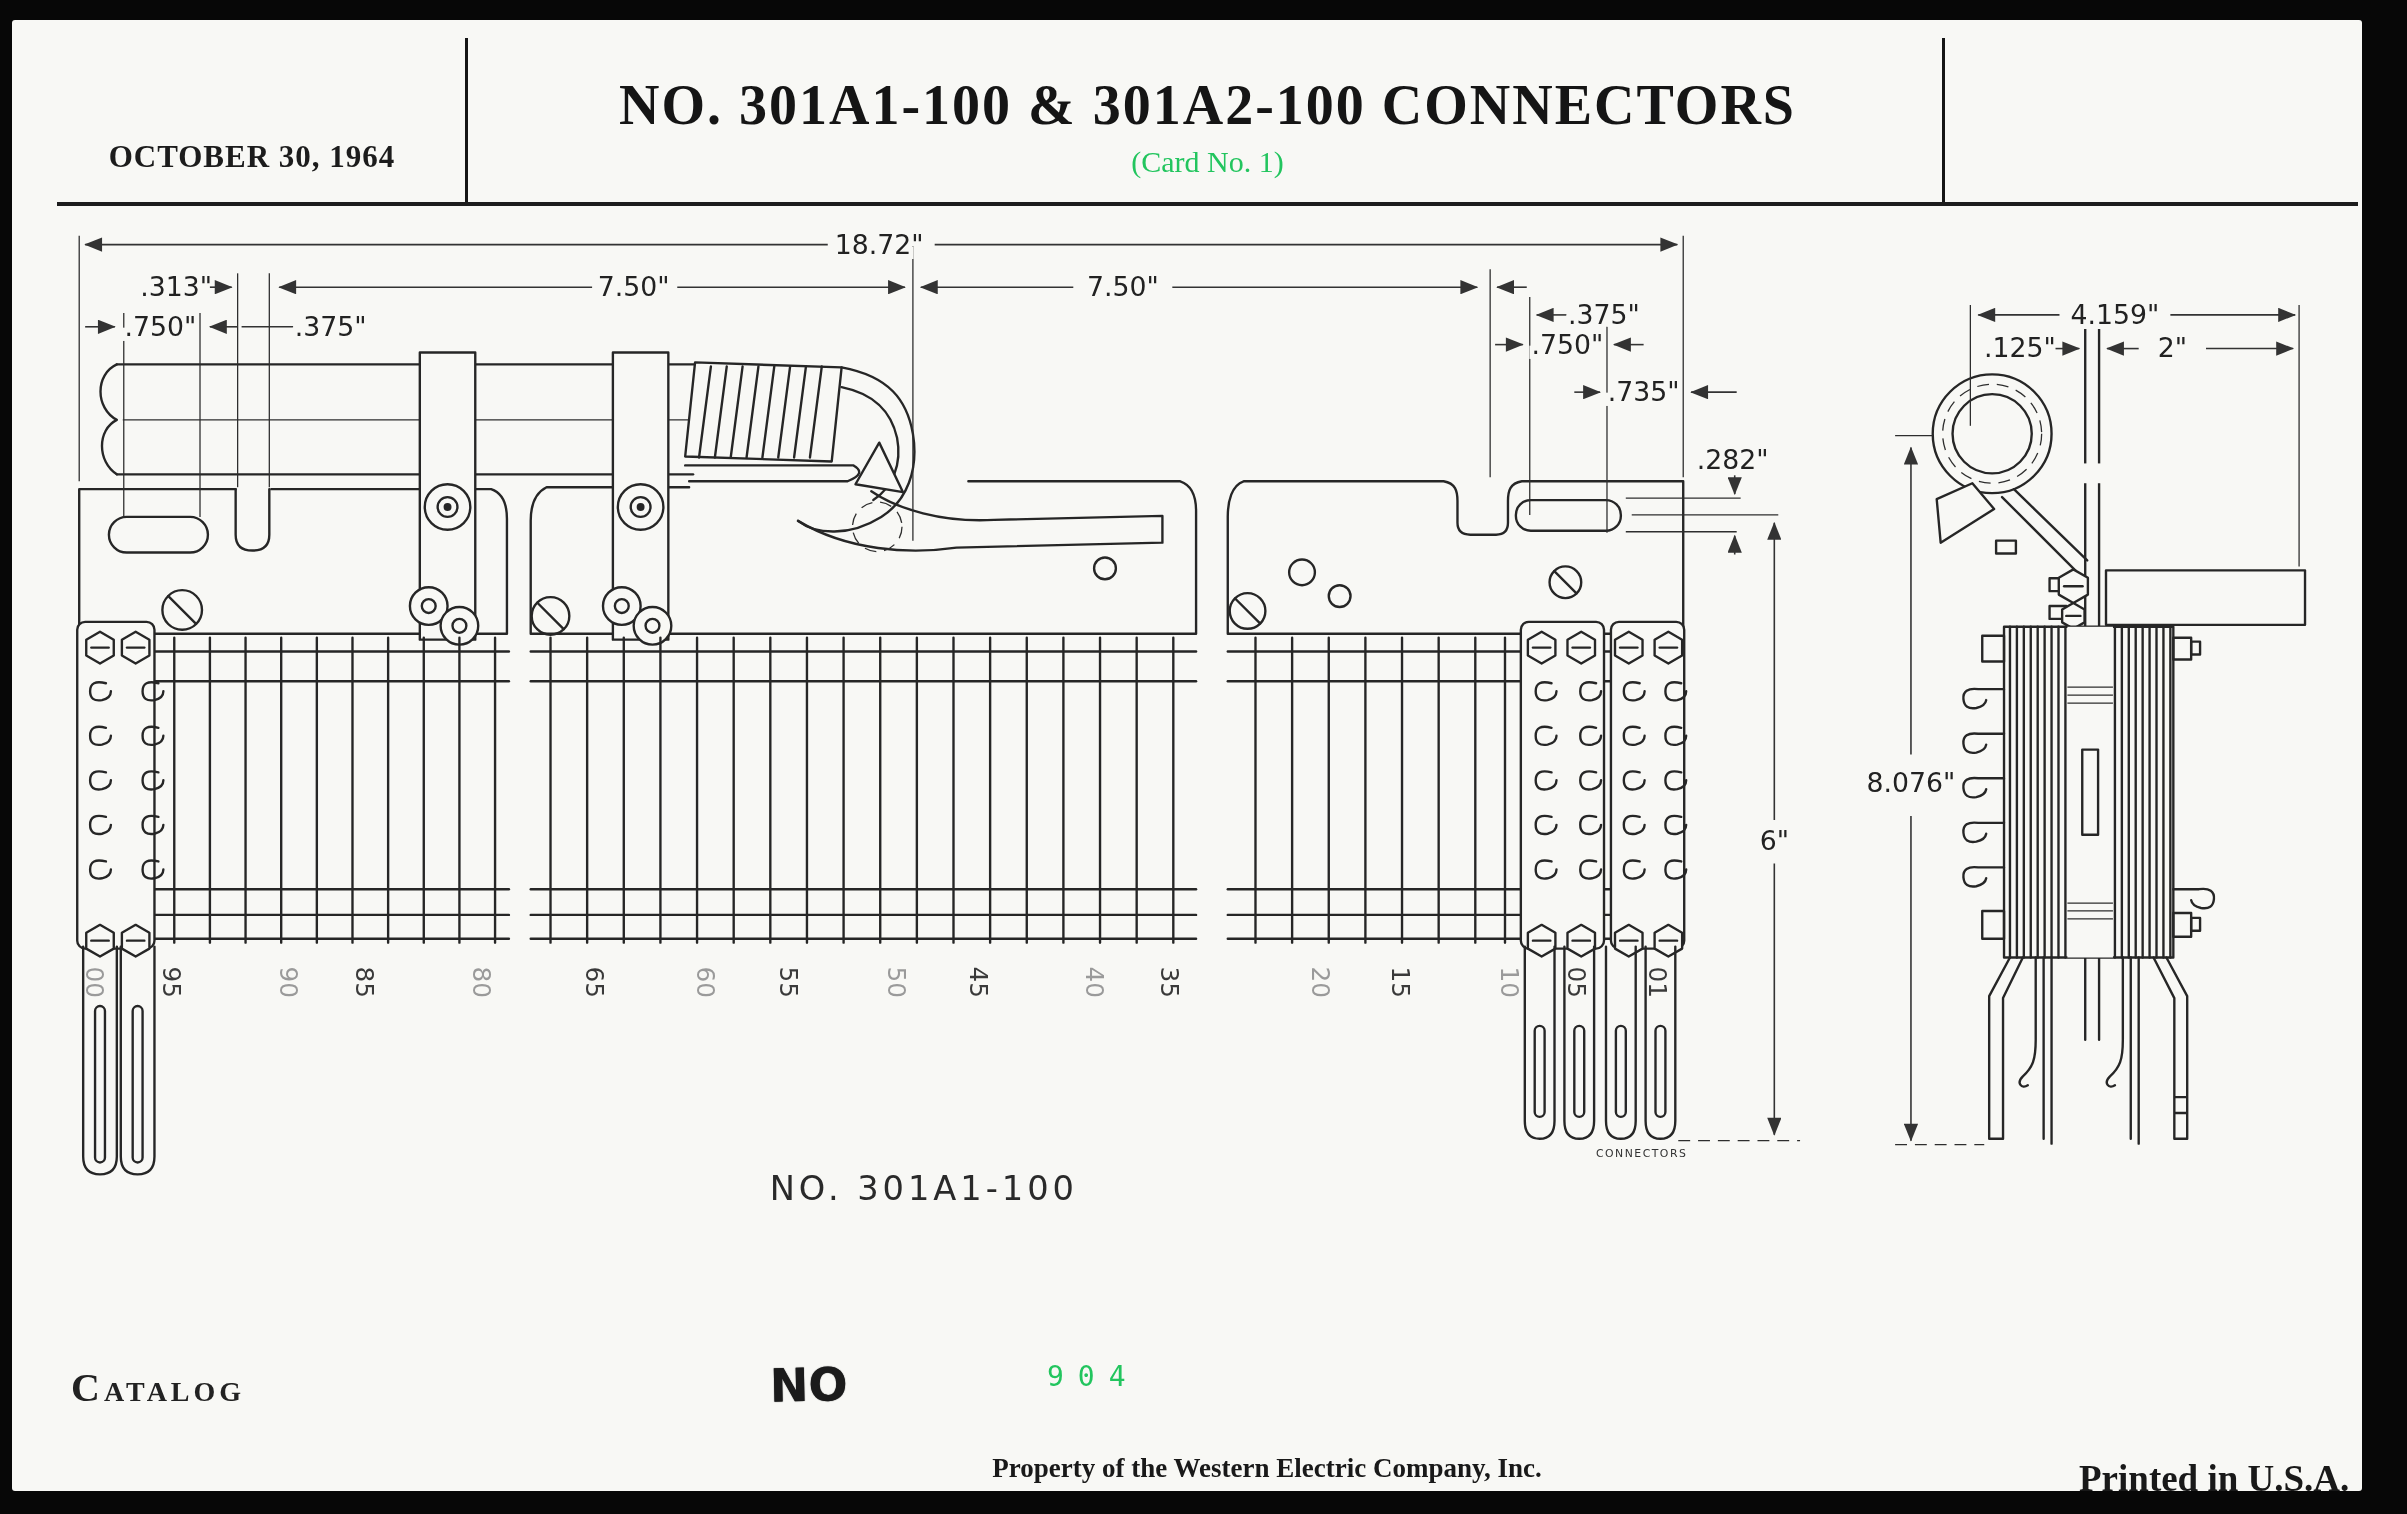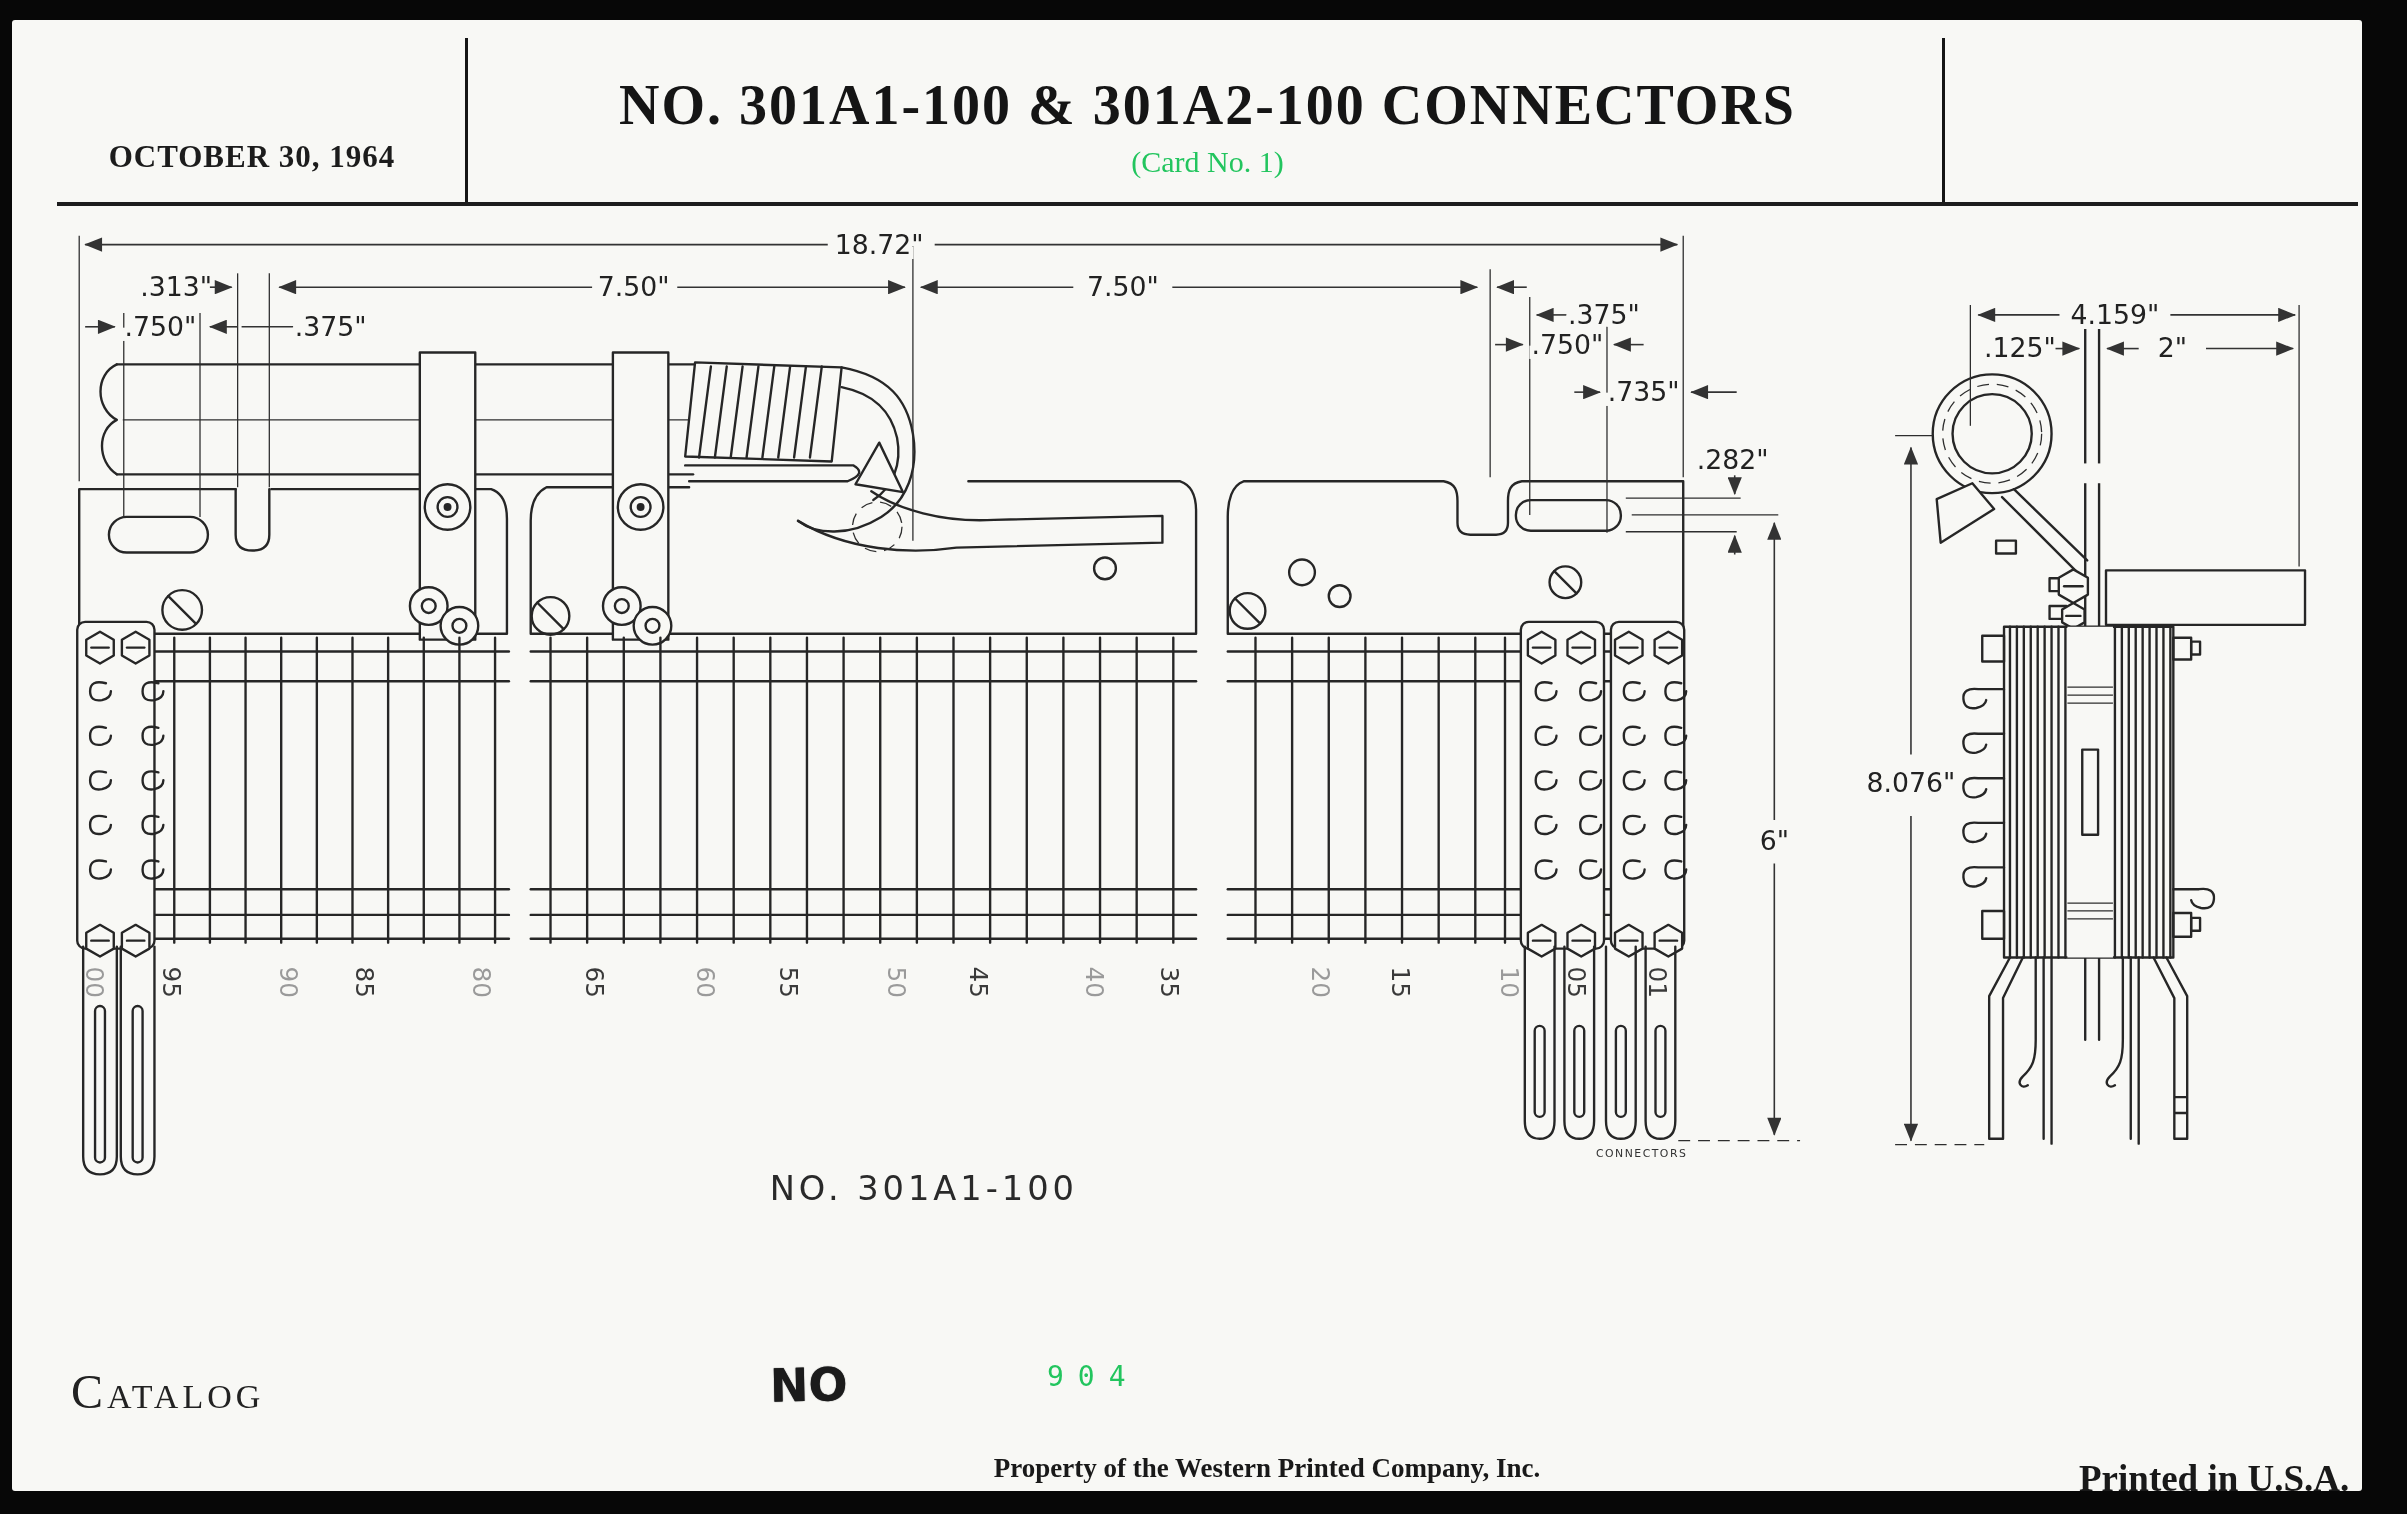--- a/index.html
+++ b/index.html
@@ -8,21 +8,21 @@
   .card{position:absolute;left:12px;top:20px;width:2350px;height:1471px;background:#f8f8f5;
         border-radius:3px;}
   .abs{position:absolute;}
   .hdr-date{left:59px;top:95px;width:386px;text-align:center;font-size:31px;font-weight:bold;
             letter-spacing:1px;color:#1c1c1c;margin-top:44px;}
   .vdiv{width:3px;background:#161616;}
   .hdr-title{left:475px;top:73px;width:1465px;text-align:center;font-size:56px;font-weight:bold;
              letter-spacing:2px;color:#151515;}
   .hdr-sub{left:475px;top:145px;width:1465px;text-align:center;font-size:30px;color:#22c55e;}
   .hrule{left:57px;top:202px;width:2301px;height:4px;background:#1d1d1d;}
-  .cat-label{left:71px;top:1364px;font-size:48px;font-weight:normal;font-variant:small-caps;
+  .cat-label{left:71px;top:1364px;font-size:40px;font-weight:bold;font-variant:small-caps;
              letter-spacing:4px;color:#222;}
   .cat-no{left:770px;top:1358px;font-family:"DejaVu Sans",sans-serif;font-size:46px;font-weight:bold;
           color:#1b1b1b;transform:rotate(-1.2deg);text-shadow:0 0 1px #1b1b1b;}
   .cat-num{left:1047px;top:1360px;font-family:"DejaVu Sans Mono",monospace;font-size:28px;
            letter-spacing:14px;color:#22c55e;}
   .foot-prop{left:871px;top:1453px;width:792px;text-align:center;font-size:27px;font-weight:bold;color:#191919;}
   .foot-print{left:2079px;top:1457px;font-size:37px;font-weight:bold;color:#191919;}
   svg#dwg{position:absolute;left:0;top:0;pointer-events:none;}
   .p{stroke:#262626;stroke-width:2.4;fill:none;stroke-linecap:round;stroke-linejoin:round;}
   .pf{stroke:#262626;stroke-width:2.4;fill:#f8f8f5;stroke-linejoin:round;}
@@ -424,15 +424,15 @@
       <line class="d" x1="1930" y1="762" x2="1930" y2="452" marker-end="url(#ah)"></line>
       <line class="d" x1="1930" y1="824" x2="1930" y2="1152" marker-end="url(#ah)"></line>
       <text class="dt" x="1930" y="800">8.076"</text>
     </g>
   </g>
 </svg>
 
 <div class="abs cat-label">Catalog</div>
 <div class="abs cat-no">NO</div>
 <div class="abs cat-num">904</div>
-<div class="abs foot-prop">Property of the Western Printed Company, Inc.</div>
+<div class="abs foot-prop">Property of the Western Electric Company, Inc.</div>
 <div class="abs foot-print">Printed in U.S.A.</div>
 
 
 </body></html>

